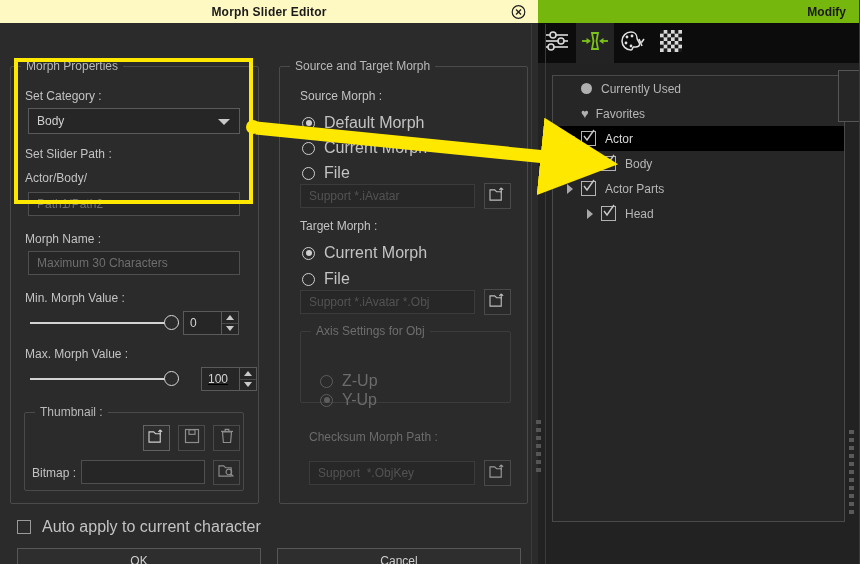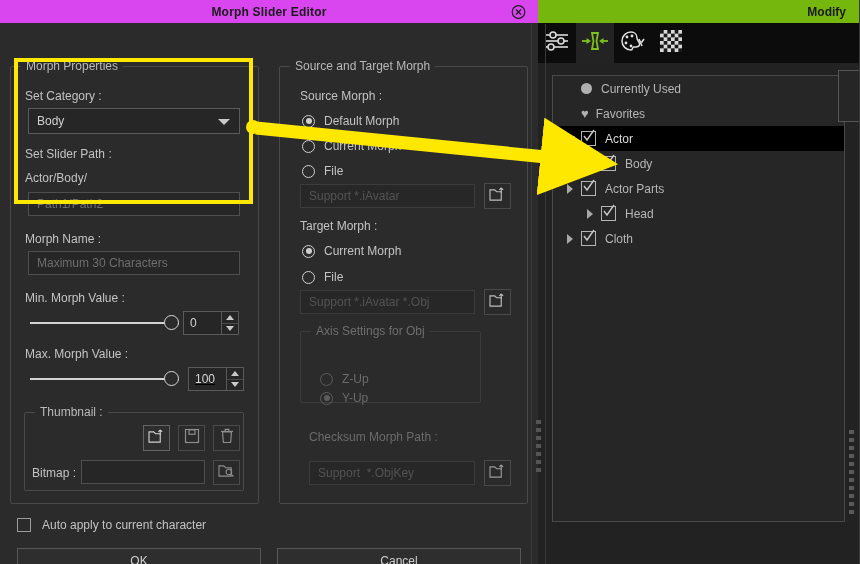--- a/index.html
+++ b/index.html
@@ -10,21 +10,21 @@
     overflow: hidden;
   }
   #root { position: relative; width: 860px; height: 564px; }
 
   
   .dialog {
     position: absolute; left: 0; top: 0; width: 538px; height: 564px;
     background: #2b2b2b;
   }
   .titlebar {
-    position: relative; height: 23px; background: #d946ef;
+    position: relative; height: 23px; background: #fef9c3;
     display: flex; align-items: center; justify-content: center;
   }
   .titlebar-text {
     font-size: 12px; font-weight: bold; color: #1a1a1a; letter-spacing: .2px;
   }
   .close-btn {
     position: absolute; right: 12px; top: 50%; transform: translateY(-50%);
     width: 15px; height: 15px;
   }
   .dialog-body { position: relative; padding: 0; height: 541px; }
@@ -37,21 +37,21 @@
     position: absolute; top: -8px; left: 10px; padding: 0 5px;
     background: #2b2b2b; font-size: 12px; color: #b9b9b9;
   }
   .group.dim > .legend { color: #6e6e6e; }
   .group.dim { border-color: #3c3c3c; }
 
   #grp-morph-props { left: 10px; top: 43px; width: 249px; height: 438px; }
   #grp-source-target { left: 279px; top: 43px; width: 249px; height: 438px; }
 
   
-  .lbl { font-size: 12px; color: #c3c3c3; white-space: nowrap; }
+  .lbl { font-size: 16px; color: #c3c3c3; white-space: nowrap; }
   .lbl.dim { color: #6b6b6b; }
   .fld-label { position: absolute; font-size: 12px; color: #c3c3c3; }
   .fld-label.dim { color: #6b6b6b; }
 
   
   .textfield {
     position: absolute; background: #262626; border: 1px solid #4f4f4f;
     color: #a9a9a9; font-size: 12px; font-family: "Liberation Sans", sans-serif;
     padding: 0 8px; height: 24px; line-height: 22px; outline: none;
   }
@@ -302,31 +302,20 @@
           <span class="tw">
             <span class="tri-r"></span>
           </span>
           <span class="tchk">
             <svg width="15" height="15" viewBox="0 0 15 15" style="position:absolute;left:-1px;top:-3px">
               <path d="M3 7 L6 11 L13 1" fill="none" stroke="#c9c9c9" stroke-width="1.4"></path>
             </svg>
           </span>
           <span>Head</span>
         </div>
-        <div class="tree-item" style="padding-left: 6px;">
-          <span class="tw">
-            <span class="tri-r"></span>
-          </span>
-          <span class="tchk">
-            <svg width="15" height="15" viewBox="0 0 15 15" style="position:absolute;left:-1px;top:-3px">
-              <path d="M3 7 L6 11 L13 1" fill="none" stroke="#c9c9c9" stroke-width="1.4"></path>
-            </svg>
-          </span>
-          <span>Cloth</span>
-        </div>
       </div>
 
     <div class="edge-panel"></div>
     <div class="edge-grip"></div>
     <div class="vline" style="right:0; top:0; width:1px; height:564px; background:#3a3a3a;"></div>
   </div>
 
   <div class="dialog">
 
     <div class="titlebar">
@@ -374,21 +363,21 @@
               <span class="tri-dn"></span>
             </div>
         </div>
       </div>
 
       <div class="fld-label" style="left:25px; top:324px;">Max. Morph Value :</div>
       <div class="slider" style="left:30px; top:348px; width:149px;">
         <div class="track"></div>
         <div class="knob"></div>
       </div>
-      <div class="spin" style="left:188px; top:344px; width:56px;text-decoration:underline;">
+      <div class="spin" style="left:201px; top:344px; width:56px;text-decoration:underline;">
         <div class="val">100</div>
         <div class="btns">
           <div>
               <span class="tri-up"></span>
             </div>
           <div>
               <span class="tri-dn"></span>
             </div>
         </div>
       </div>
@@ -473,21 +462,21 @@
       <input class="textfield dim" style="left: 300px; top: 267px; width: 175px;" placeholder="Support *.iAvatar *.Obj">
       <div class="iconbtn dim" style="left:484px; top:266px; width:27px; height:26px;">
         <span>
           <svg width="17" height="15" viewBox="0 0 18 16">
             <path d="M1 14 V3 H6 L8 5 H13 V14 Z" fill="none" stroke="#bdbdbd" stroke-width="1.2"></path>
             <path d="M13 6 V1 M13 1 L11 3 M13 1 L15 3" stroke="#bdbdbd" stroke-width="1.2" fill="none"></path>
           </svg>
         </span>
       </div>
 
-      <div class="group dim" style="left:300px; top:308px; width:181px; height:72px;">
+      <div class="group dim" style="left:300px; top:308px; width:211px; height:72px;">
         <div class="legend">Axis Settings for Obj</div>
       </div>
       <div class="radio-row dim" style="left:320px; top:336px;margin-top:32px;">
         <span class="radio checked"></span>
         <span class="lbl dim">Y-Up</span>
       </div>
       <div class="radio-row dim" style="left:320px; top:349px;">
         <span class="radio"></span>
         <span class="lbl dim">Z-Up</span>
       </div>

